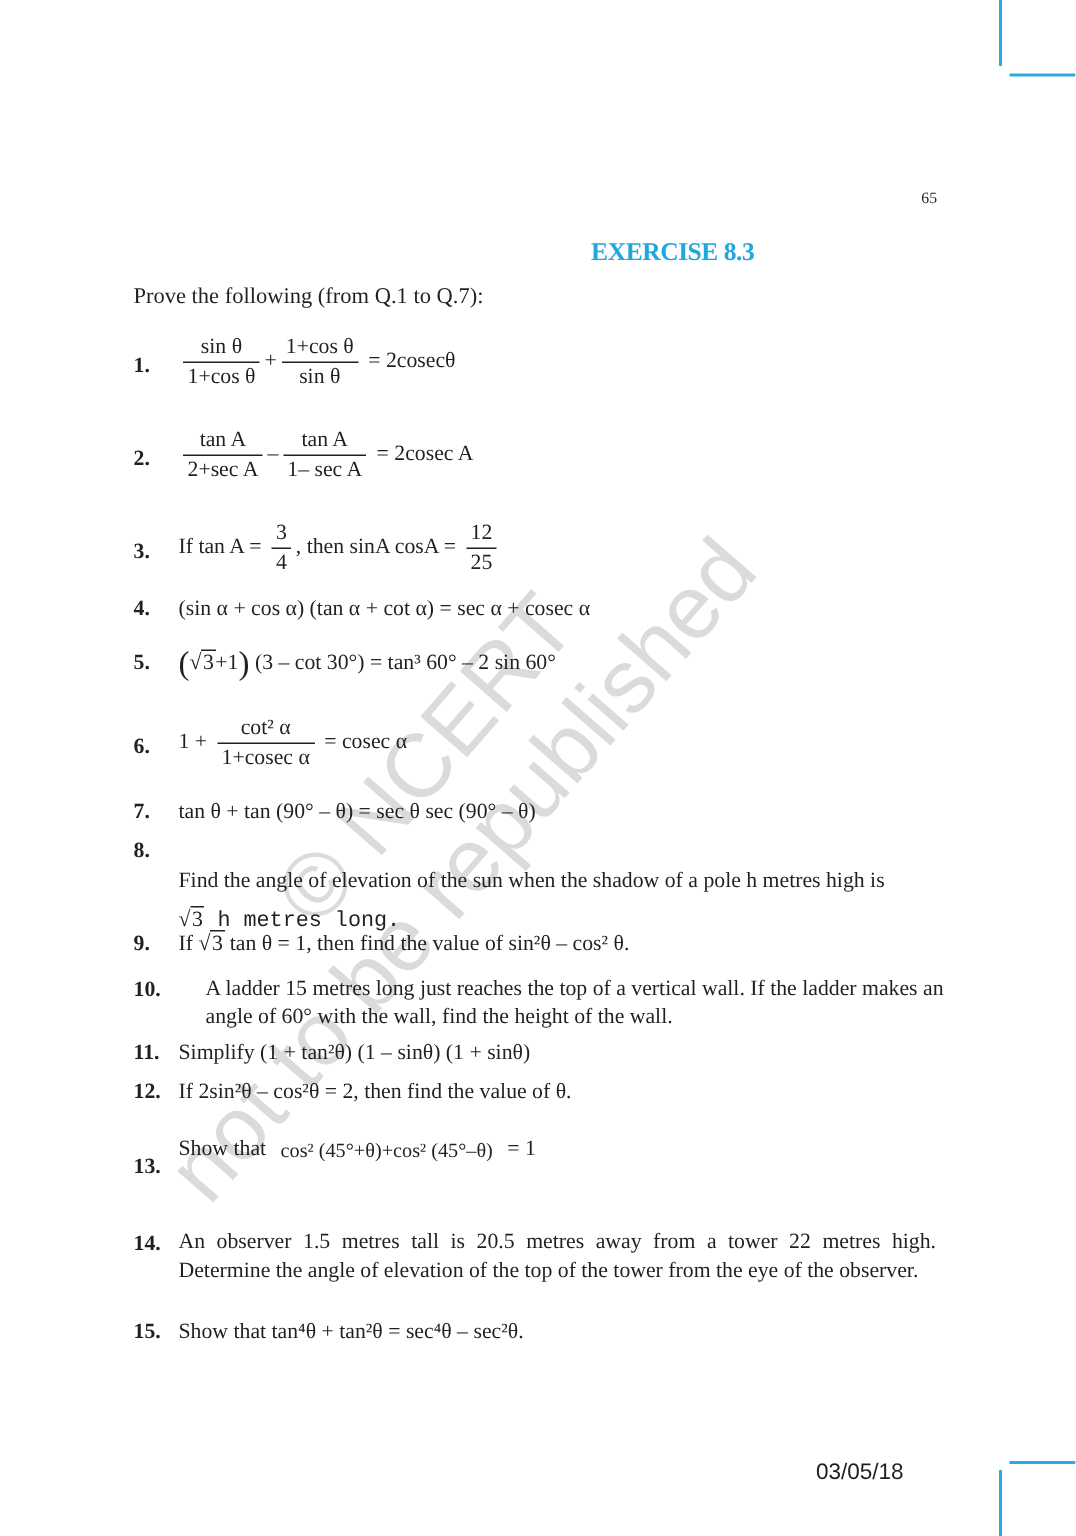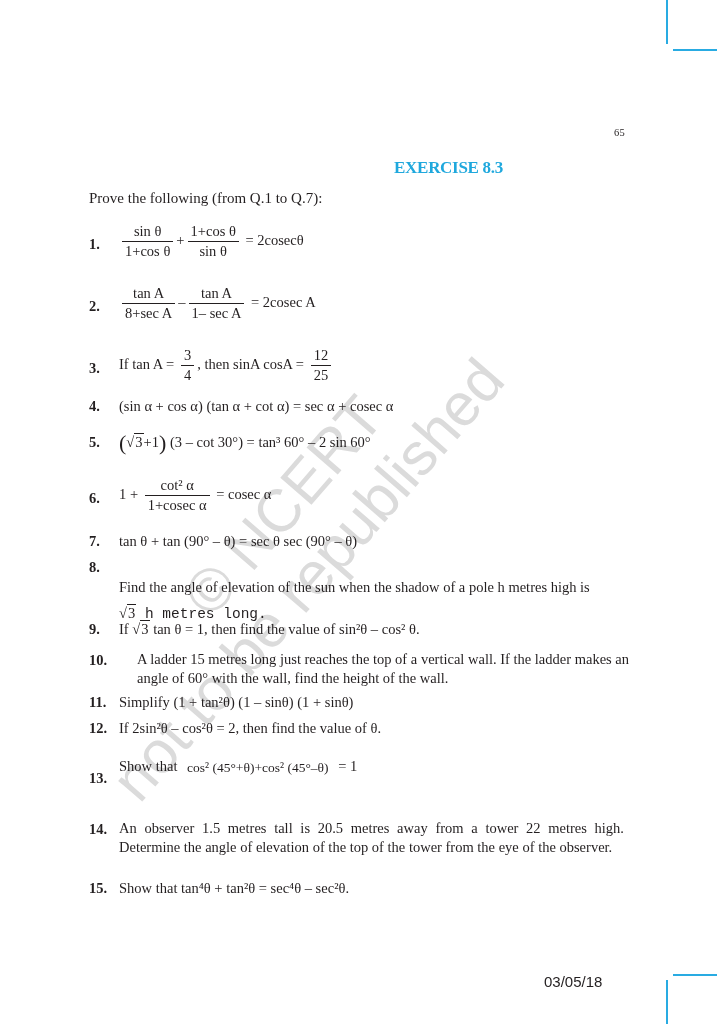--- a/index.html
+++ b/index.html
@@ -47,21 +47,21 @@
   <span class="n" style="position:absolute;top:12px;">1.</span>
   <div class="body" style="left:30px;">
     <span class="frac"><span class="num">sin θ</span><span class="den">1+cos θ</span></span><span>+</span><span class="frac"><span class="num">1+cos θ</span><span class="den">sin θ</span></span>
     <span>= 2cosecθ</span>
   </div>
 </div>
 
 <div class="q" style="top:284px;">
   <span class="n" style="position:absolute;top:12px;">2.</span>
   <div class="body">
-    <span class="frac"><span class="num">tan A</span><span class="den">8+sec A</span></span><span>–</span><span class="frac"><span class="num">tan A</span><span class="den">1– sec A</span></span>
+    <span class="frac"><span class="num">tan A</span><span class="den">2+sec A</span></span><span>–</span><span class="frac"><span class="num">tan A</span><span class="den">1– sec A</span></span>
     <span>= 2cosec A</span>
   </div>
 </div>
 
 <div class="q" style="top:346px;">
   <span class="n" style="position:absolute;top:12px;">3.</span>
   <div class="body">
     <span>If tan A  =</span>
     <span class="frac"><span class="num">3</span><span class="den" style="border-top:1px solid #231f20;">4</span></span><span>, then sinA cosA =</span>
     <span class="frac"><span class="num">12</span><span class="den">25</span></span>

